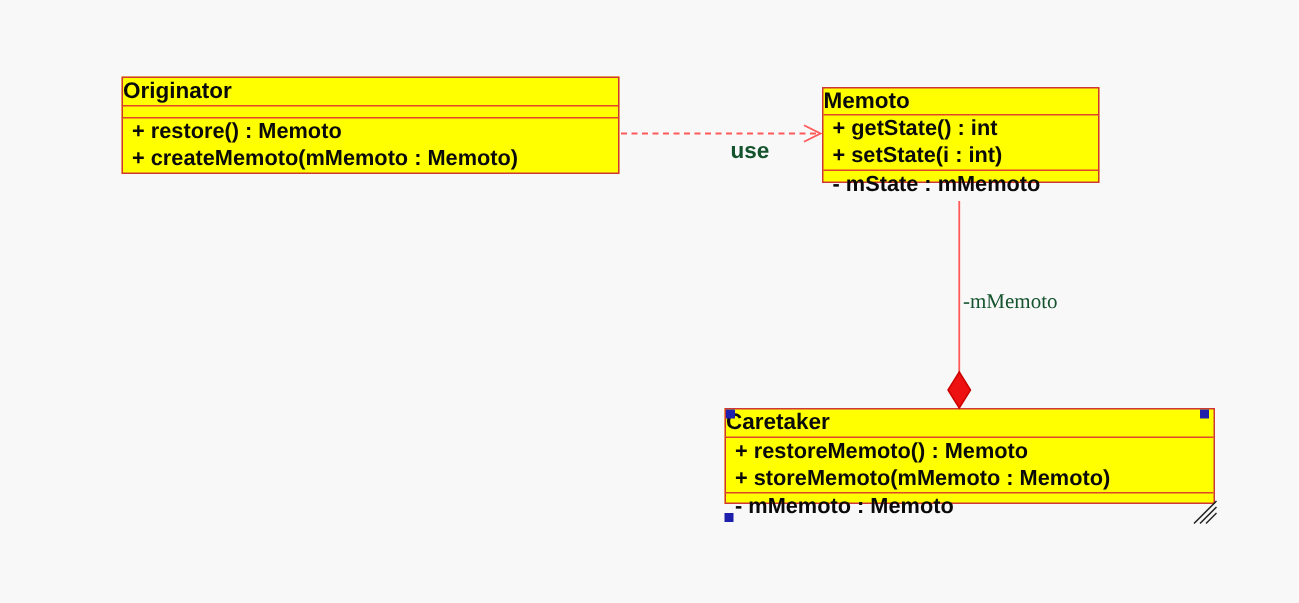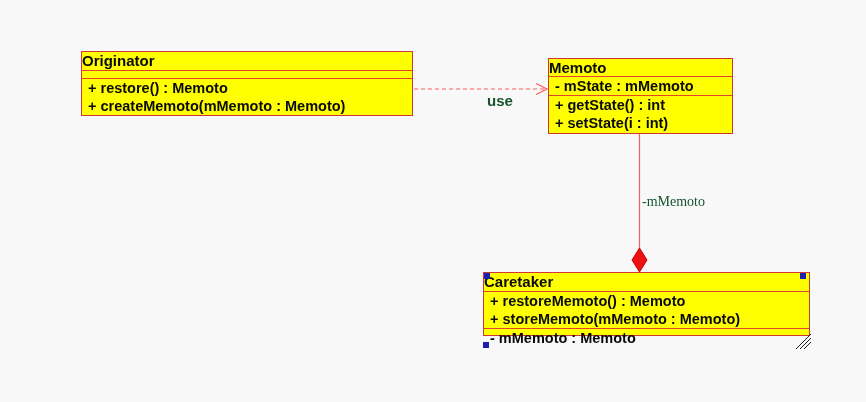--- a/index.html
+++ b/index.html
@@ -71,28 +71,28 @@
 
   <div class="uml-class" id="originator" style="left:81px; top:51px; width:332px; height:65px;">
     <div class="uml-title">Originator</div>
     <div class="uml-compart" style="height:8px;"></div>
     <div class="uml-compart">
       <div class="member">+ restore() : Memoto</div>
       <div class="member">+ createMemoto(mMemoto : Memoto)</div>
     </div>
   </div>
 
-  <div class="uml-class" id="memoto" style="left:548px; top:58px; width:185px; height:76px;">
+  <div class="uml-class" id="memoto" style="left:548px; top:58px; width:185px; height:64px;">
     <div class="uml-title" style="height:17px; line-height:17px;">Memoto</div>
-    <div class="uml-compart">
-      <div class="member">- mState : mMemoto</div>
-    </div>
     <div class="uml-compart">
       <div class="member">+ getState() : int</div>
       <div class="member">+ setState(i : int)</div>
+    </div>
+    <div class="uml-compart">
+      <div class="member">- mState : mMemoto</div>
     </div>
   </div>
 
   <div class="uml-class" id="caretaker" style="left:483px; top:272px; width:327px; height:64px;">
     <div class="uml-title">Caretaker</div>
     <div class="uml-compart">
       <div class="member">+ restoreMemoto() : Memoto</div>
       <div class="member">+ storeMemoto(mMemoto : Memoto)</div>
     </div>
     <div class="uml-compart">

